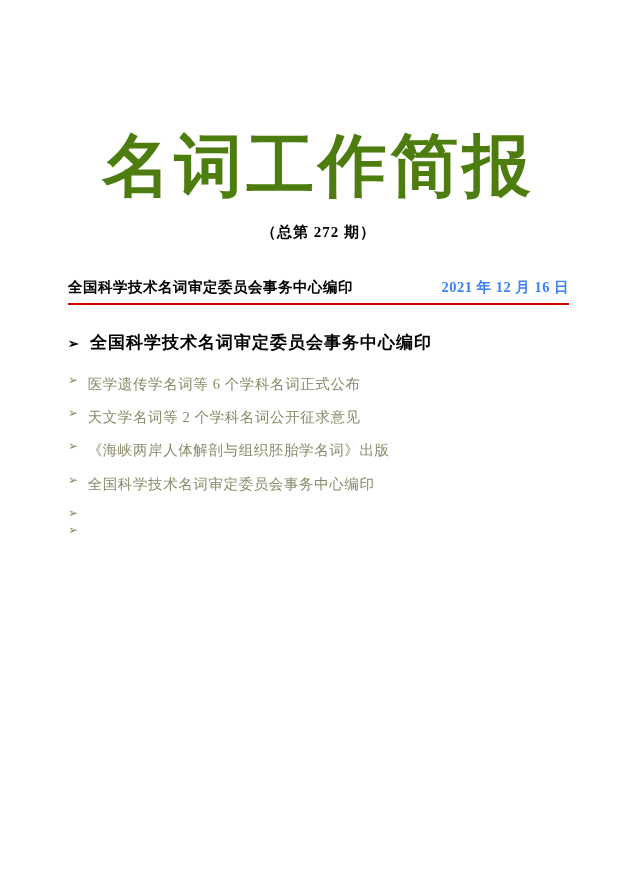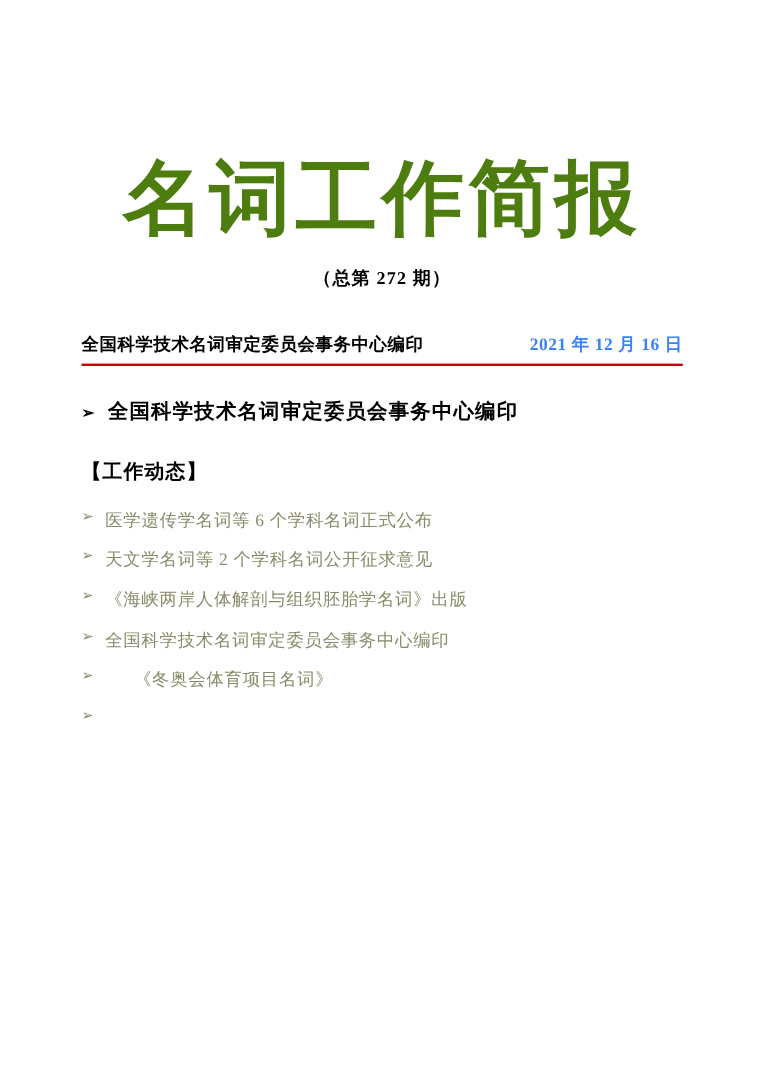--- a/index.html
+++ b/index.html
@@ -125,21 +125,20 @@
     <span>全国科学技术名词审定委员会事务中心编印</span>
     <span class="date">2021 年 12 月 16 日</span>
   </div>
   <hr class="redline">
 
   <div class="headline">
     <span class="arrow">➢</span>
     <span>全国科学技术名词审定委员会事务中心编印</span>
   </div>
 
-  <div class="section-title">【工作动态】</div>
 
   <div class="toc">
 
     <div class="toc-item">
       <span class="arrow">➢</span>
       <span class="txt">
         <span>医学遗传学名词等 6 个学科名词正式公布</span>
       </span>
     </div>
 
@@ -160,21 +159,20 @@
     <div class="toc-item">
       <span class="arrow">➢</span>
       <span class="txt">
         <span>全国科学技术名词审定委员会事务中心编印</span>
       </span>
     </div>
 
     <div class="toc-item">
       <span class="arrow">➢</span>
       <span class="txt">
-        <span class="cont">《冬奥会体育项目名词》</span>
       </span>
     </div>
 
     <div class="toc-item">
       <span class="arrow">➢</span>
       <span class="txt">
       </span>
     </div>
 
   </div>

